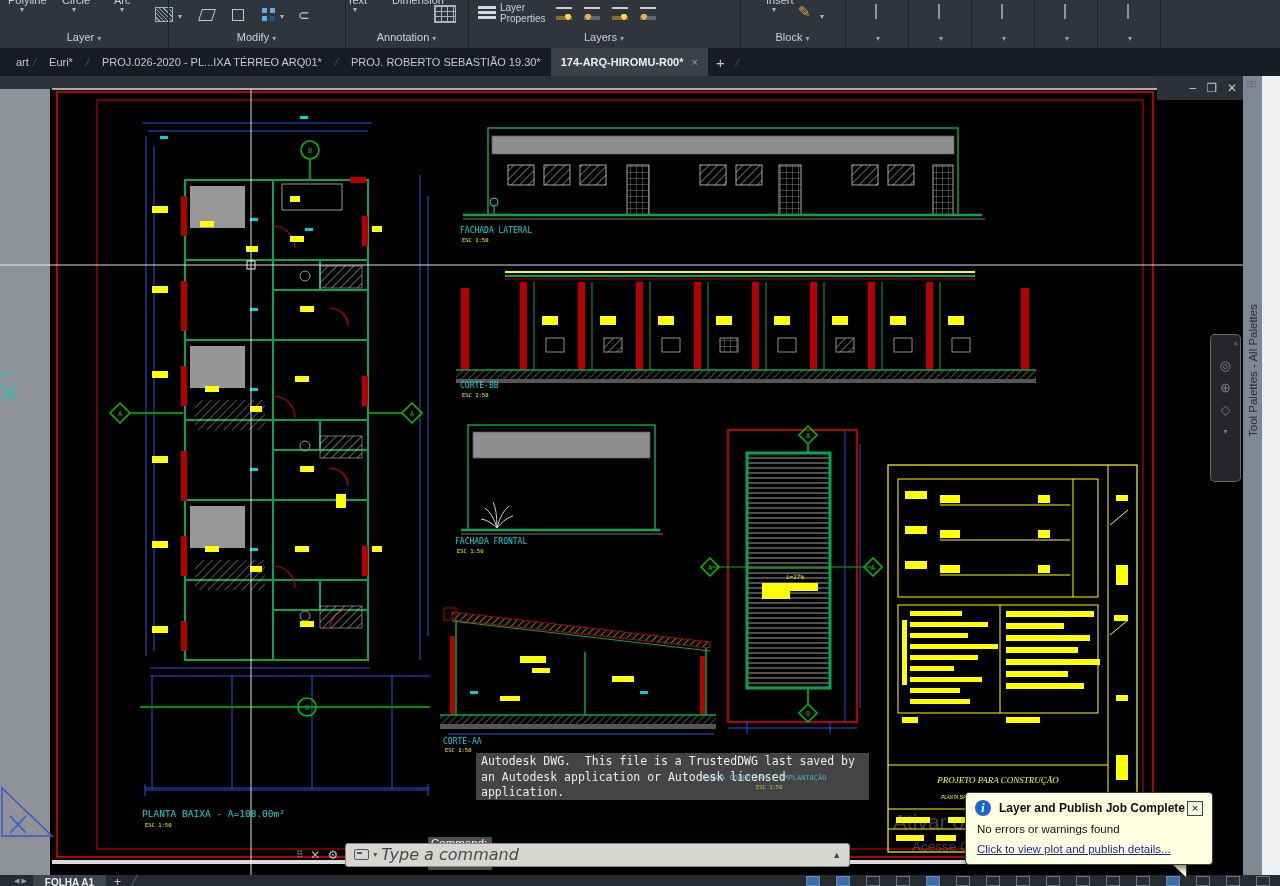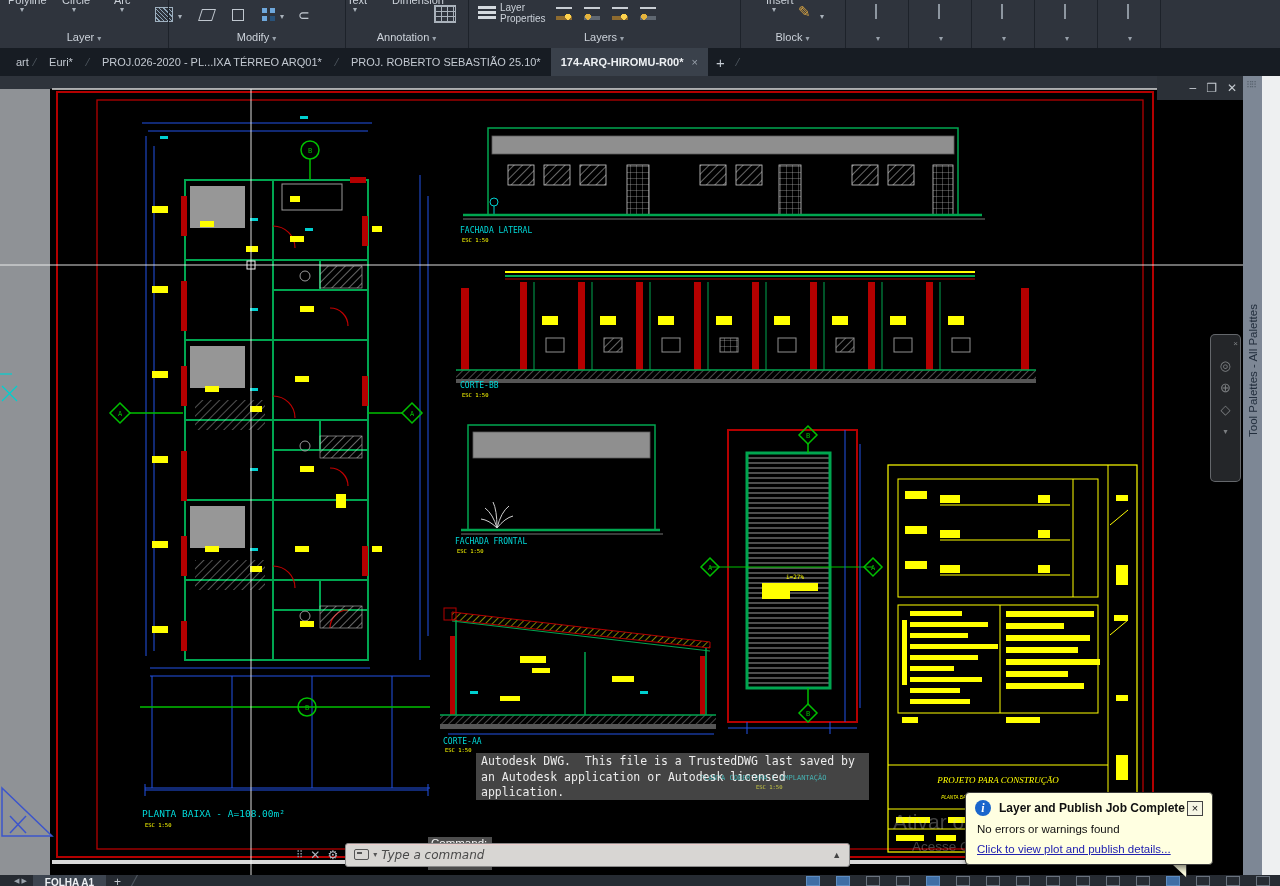--- a/index.html
+++ b/index.html
@@ -79,21 +79,21 @@
            align-items:center;gap:7px;z-index:14;}
   .dock-grip{color:#8a929c;font-size:10px;cursor:grab;}
   .dock-x{color:#aeb5bd;font-size:12px;cursor:pointer;}
   .dock-wrench{color:#b6bdc5;font-size:12px;cursor:pointer;}
   #cmdinput{width:505px;height:24px;background:#d8d6d3;border:1px solid #8a8a8a;
             border-radius:3px;display:flex;align-items:center;padding:0 8px;gap:4px;
             box-shadow:inset 0 1px 0 rgba(255,200,200,.55);cursor:text;}
   .cmdicon{width:15px;height:11px;border:1px solid #555;border-radius:2px;position:relative;}
   .cmdicon::after{content:"";position:absolute;left:2px;top:2px;width:5px;height:2px;background:#555;}
   .cmdcaret{font-size:8px;color:#555;}
-  #cmdplaceholder{flex:1;font-style:italic;font-size:12px;color:#4a4a4a;
+  #cmdplaceholder{flex:1;font-style:italic;font-size:16px;color:#4a4a4a;
                   font-family:"DejaVu Sans",sans-serif;}
   .cmdup{font-size:9px;color:#444;}
 
   
   .wm{position:absolute;color:rgba(205,205,205,.32);z-index:11;white-space:nowrap;}
   #wm1{left:893px;top:734px;font-size:21px;}
   #wm2{left:912px;top:763px;font-size:13.5px;}
 
   
   #balloon{position:absolute;left:965px;top:716px;width:248px;z-index:30;
@@ -211,21 +211,21 @@
       <div class="rib-sep" style="left:1160px"></div>
   </div>
 
   <div id="filetabs">
     <div class="ftab partial">art</div>
     <span class="fslash">/</span>
     <div class="ftab">Euri*</div>
     <span class="fslash">/</span>
     <div class="ftab">PROJ.026-2020 - PL...IXA TÉRREO ARQ01*</div>
     <span class="fslash">/</span>
-    <div class="ftab">PROJ. ROBERTO SEBASTIÃO 25.10*</div>
+    <div class="ftab">PROJ. ROBERTO SEBASTIÃO 19.30*</div>
     <div class="ftab active">
       <span>174-ARQ-HIROMU-R00*</span>
       <span class="x">×</span>
     </div>
     <span class="fplus">+</span>
     <span class="fslash">/</span>
   </div>
 
   <div id="workspace">
 

